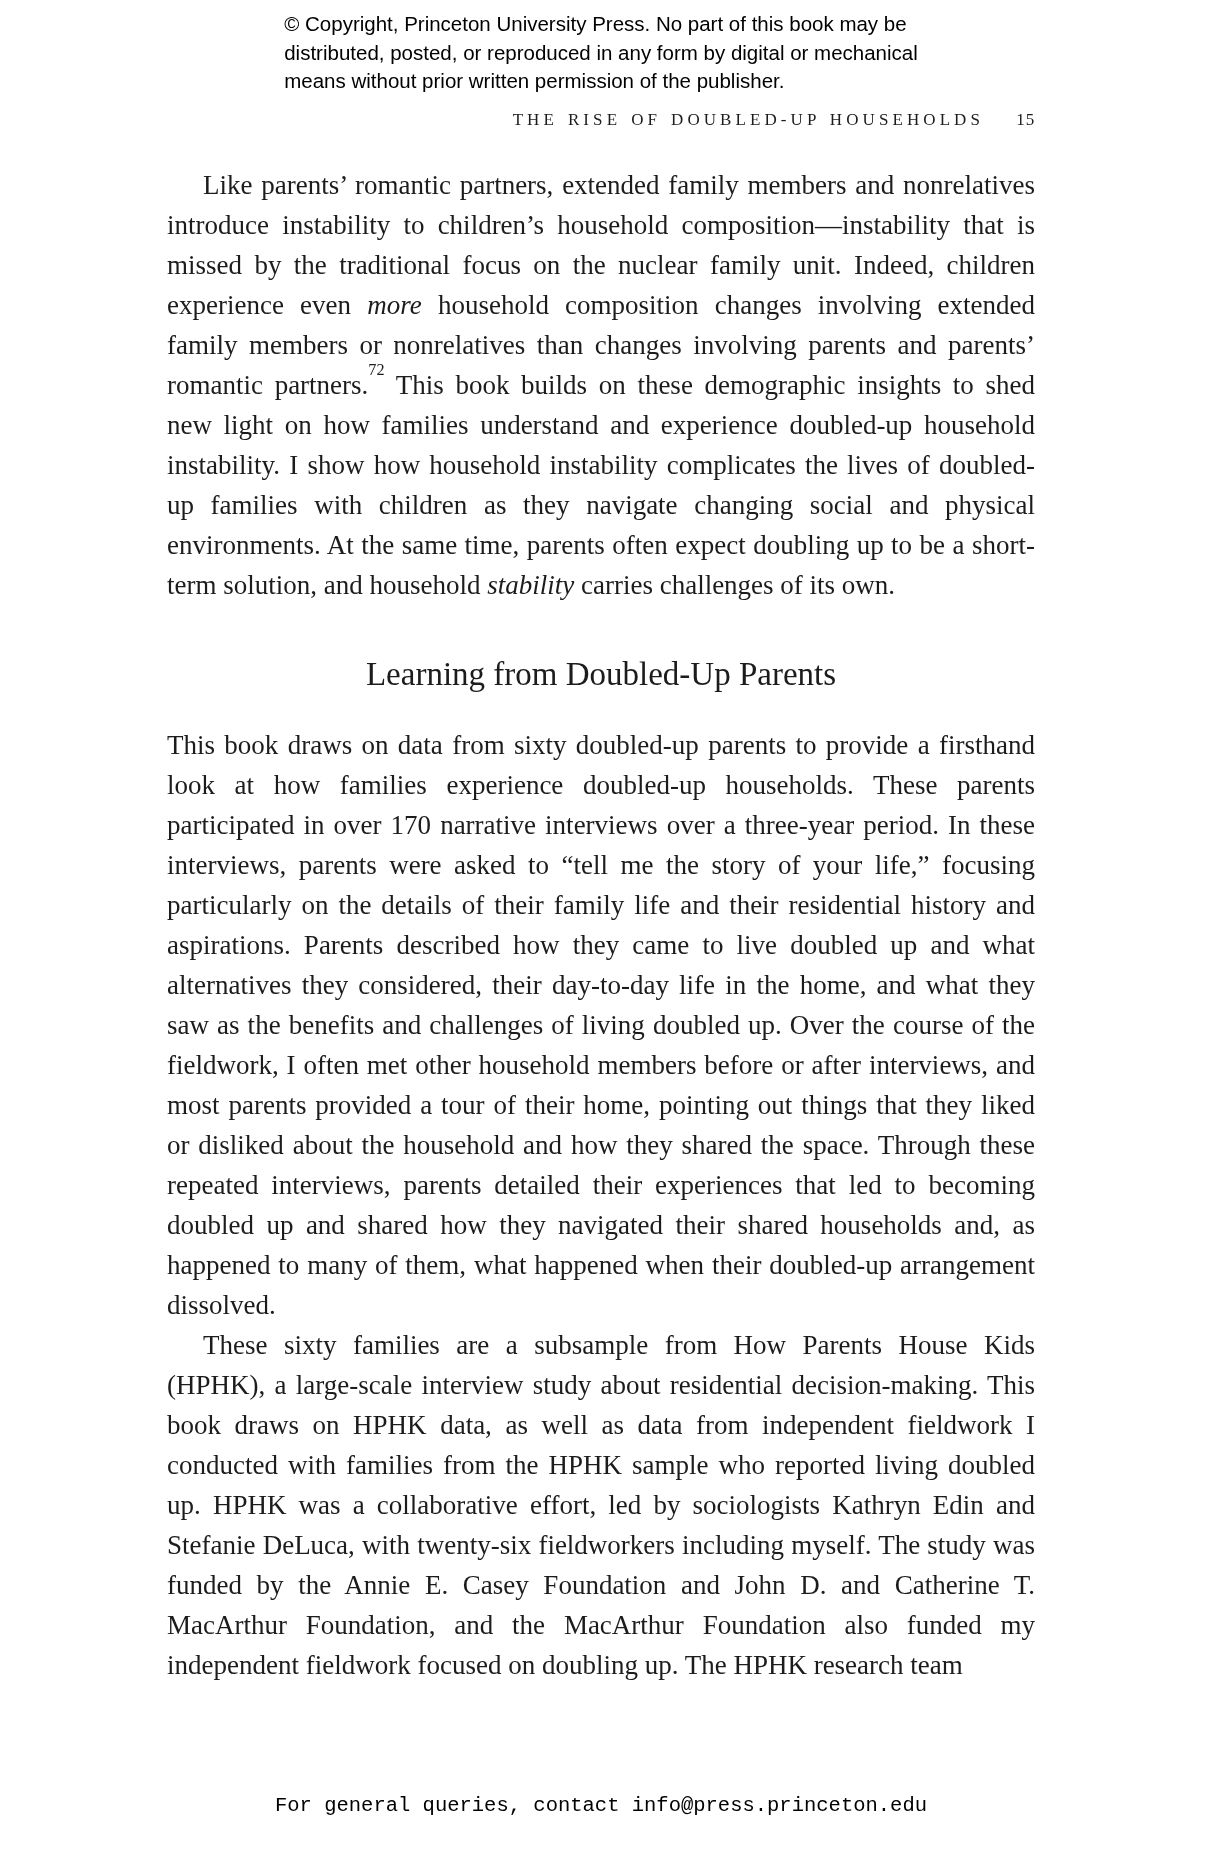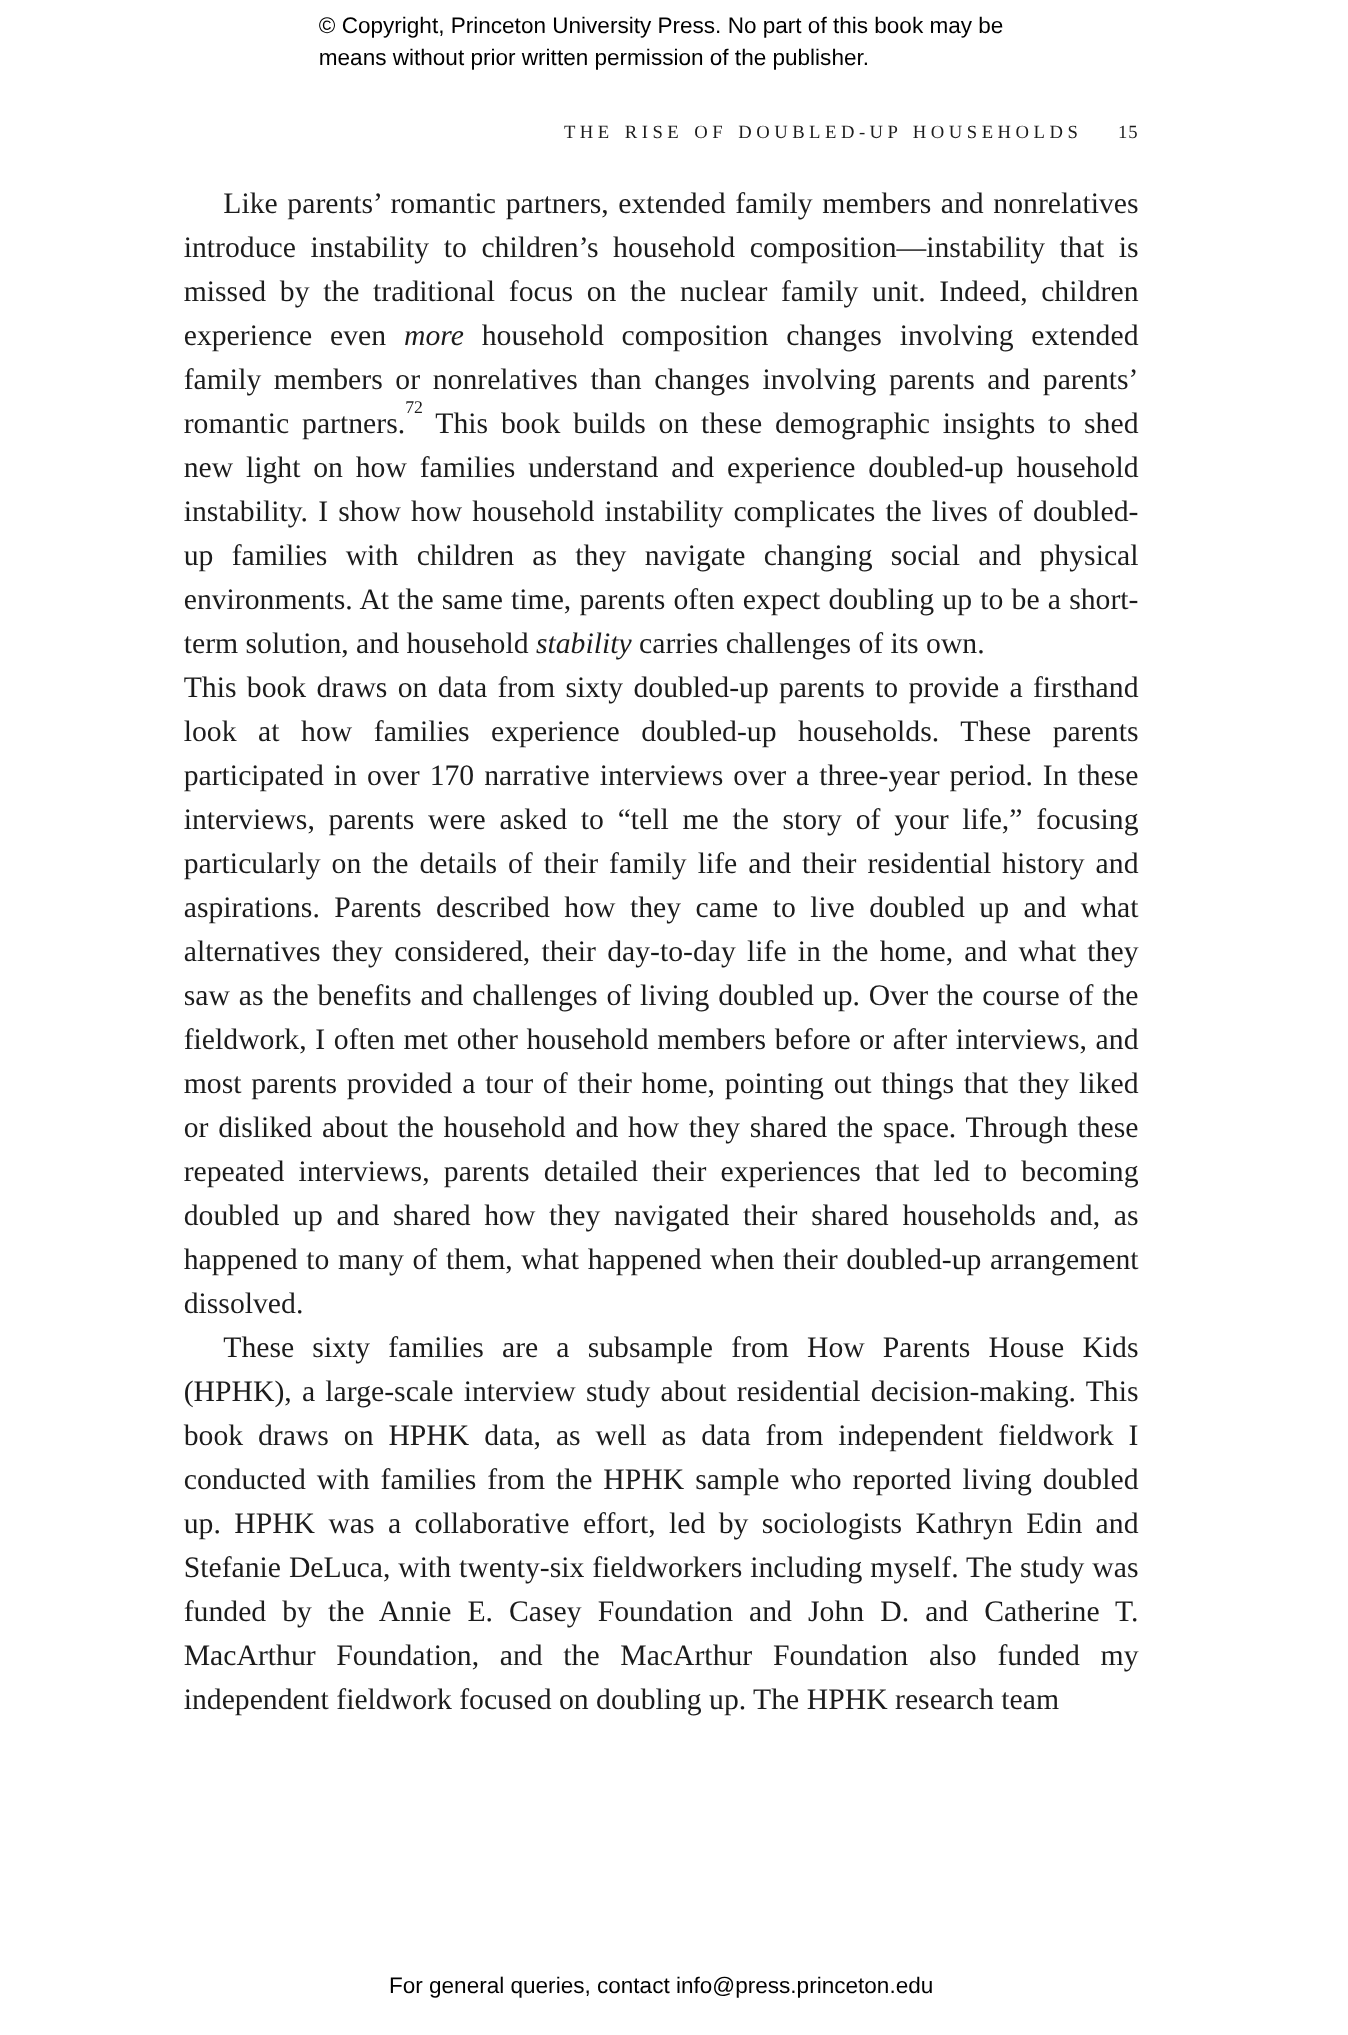--- a/index.html
+++ b/index.html
@@ -91,47 +91,49 @@
   }
   
   .footer-wrap{
     position:absolute;
     left:167px;
     top:1792px;
     width:868px;
     text-align:center;
   }
   .footer-note{
-    font-family:Liberation Sans, sans-serif;
+    font-family:Liberation Mono, monospace;
     font-size:20.5px;
     line-height:28px;
     color:#000000;
     white-space:nowrap;
   }
 </style>
 </head>
 <body>
 
 <div class="page">
 
   <div class="copyright-wrap">
     <div class="copyright">
       <div>© Copyright, Princeton University Press. No part of this book may be</div>
+      <div>distributed, posted, or reproduced in any form by digital or mechanical</div>
       <div>means without prior written permission of the publisher.</div>
     </div>
   </div>
 
   <div class="running-head-wrap">
     <span class="running-head">THE RISE OF DOUBLED-UP HOUSEHOLDS</span><span class="page-number">15</span>
   </div>
 
   <div class="column">
     <div id="intro-paragraphs">
         <p class="para indent"><span>Like parents’ romantic partners, extended family members and nonrelatives introduce instability to children’s household composition—instability that is missed by the traditional focus on the nuclear family unit. Indeed, children experience even </span><span class="it">more</span><span> household composition changes involving extended family members or nonrelatives than changes involving parents and parents’ romantic partners.</span><sup class="fnref">72</sup><span> This book builds on these demographic insights to shed new light on how families understand and experience doubled-up household instability. I show how household instability complicates the lives of doubled-up families with children as they navigate changing social and physical environments. At the same time, parents often expect doubling up to be a short-term solution, and household </span><span class="it">stability</span><span> carries challenges of its own.</span></p>
       </div>
+    <h2 class="section-heading">Learning from Doubled-Up Parents</h2>
     <div id="section-paragraphs">
         <p class="para"><span>This book draws on data from sixty doubled-up parents to provide a firsthand look at how families experience doubled-up households. These parents participated in over 170 narrative interviews over a three-year period. In these interviews, parents were asked to “tell me the story of your life,” focusing particularly on the details of their family life and their residential history and aspirations. Parents described how they came to live doubled up and what alternatives they considered, their day-to-day life in the home, and what they saw as the benefits and challenges of living doubled up. Over the course of the fieldwork, I often met other household members before or after interviews, and most parents provided a tour of their home, pointing out things that they liked or disliked about the household and how they shared the space. Through these repeated interviews, parents detailed their experiences that led to becoming doubled up and shared how they navigated their shared households and, as happened to many of them, what happened when their doubled-up arrangement dissolved.</span></p>
         <p class="para indent"><span>These sixty families are a subsample from How Parents House Kids (HPHK), a large-scale interview study about residential decision-making. This book draws on HPHK data, as well as data from independent fieldwork I conducted with families from the HPHK sample who reported living doubled up. HPHK was a collaborative effort, led by sociologists Kathryn Edin and Stefanie DeLuca, with twenty-six fieldworkers including myself. The study was funded by the Annie E. Casey Foundation and John D. and Catherine T. MacArthur Foundation, and the MacArthur Foundation also funded my independent fieldwork focused on doubling up. The HPHK research team</span></p>
       </div>
   </div>
 
   <div class="footer-wrap">
     <span class="footer-note">For general queries, contact info@press.princeton.edu</span>
   </div>
 

